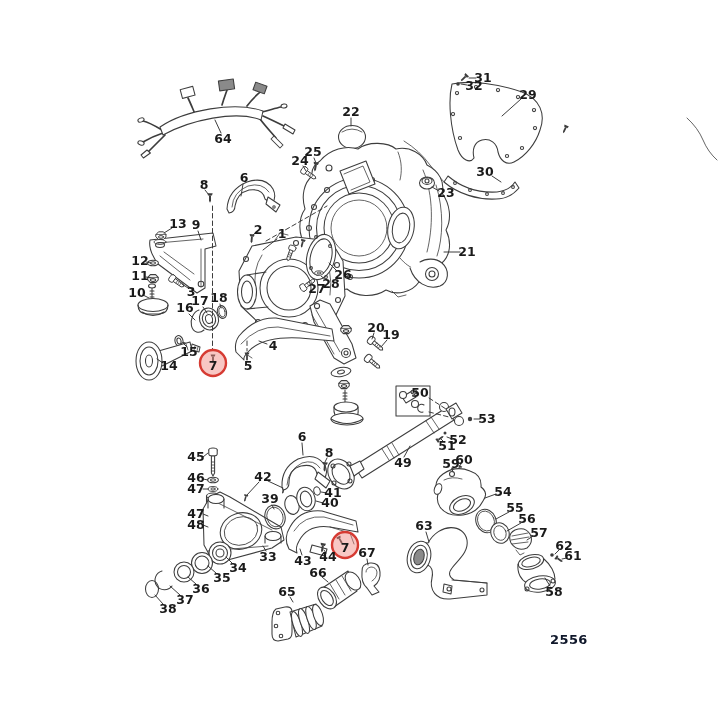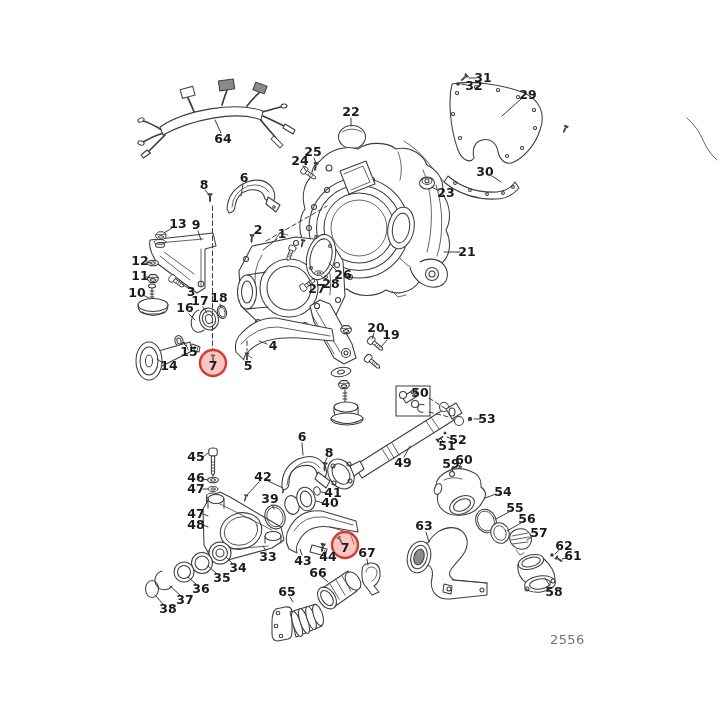--- a/index.html
+++ b/index.html
@@ -11,21 +11,21 @@
   #diagram .w{fill:#ffffff;}
   #diagram .dk{fill:#3d3d3d;stroke:none;}
   #diagram .gy{fill:#8a8a8a;stroke:#3d3d3d;}
   #diagram .thin{stroke-width:0.8;}
   #diagram .wire{stroke-width:1.7;}
   #diagram .dash{stroke-dasharray:4.5 3;stroke-width:1;}
   #diagram text.callout{font-family:"DejaVu Sans",sans-serif;font-weight:bold;font-size:12.5px;
     fill:#1a1a1a;text-anchor:middle;dominant-baseline:middle;stroke:none;}
   #diagram line.leader{stroke:#3d3d3d;stroke-width:1;}
   #diagram circle.hl{fill:#ef837c;fill-opacity:0.45;stroke:#d63b33;stroke-width:2.4;}
-  .fig-num{position:absolute;left:550px;top:632px;font-weight:normal;font-size:13px;color:#737373;
+  .fig-num{position:absolute;left:550px;top:632px;font-weight:bold;font-size:13px;color:#0f172a;
     letter-spacing:0.4px;}
 </style>
 </head>
 <body>
 
 <div id="stage">
 <svg id="diagram" width="720" height="720" viewBox="0 0 720 720">
   <defs>
     <g id="scrw">
       <path class="dk" d="M-3,-2 L3,-2 L2.2,0.6 L-2.2,0.6 Z"></path>

